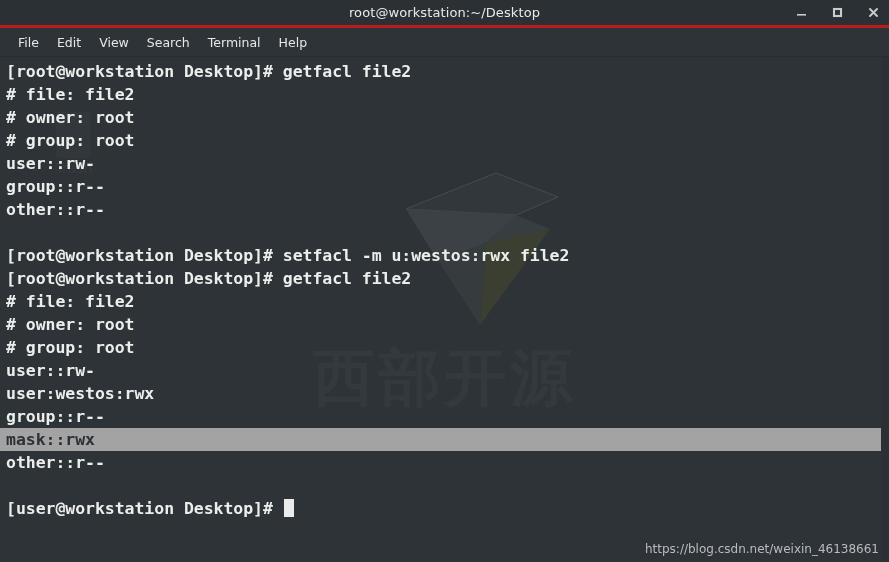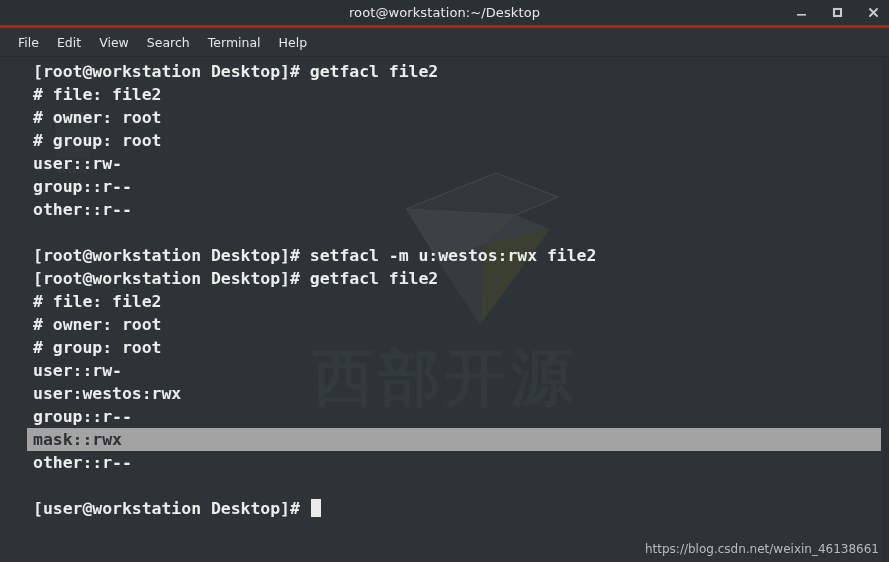--- a/index.html
+++ b/index.html
@@ -154,21 +154,20 @@
   .trow {
     height: 23px;
     line-height: 23px;
     font-family: "DejaVu Sans Mono", monospace;
     font-size: 16.5px;
     font-weight: bold;
     color: #eceeec;
     white-space: pre;
     padding-left: 6px;
     letter-spacing: -0.05px;
-    margin-left: 27px;
   }
   .trow.highlight {
     background: #a3a3a3;
     color: #2d3236;
     width: 881px;
   }
   .trow.blank { color: transparent; }
 
   .cursor {
     display: inline-block;

